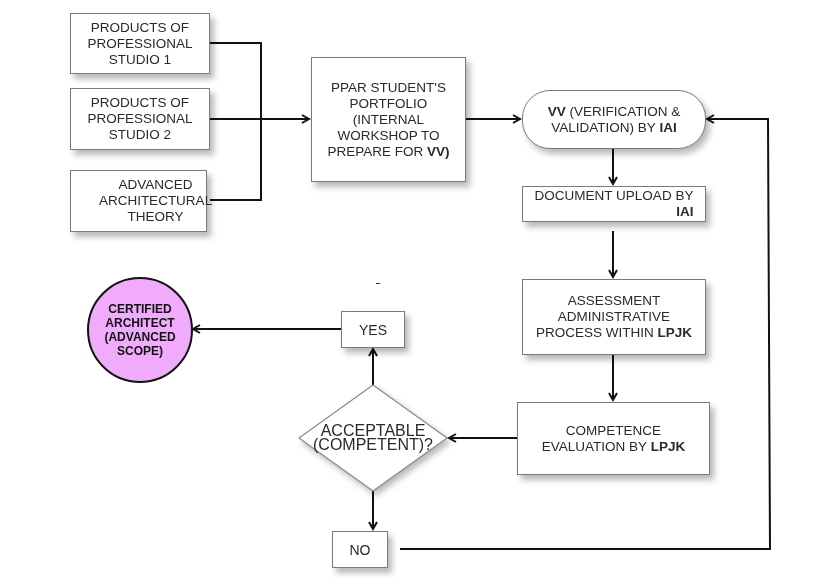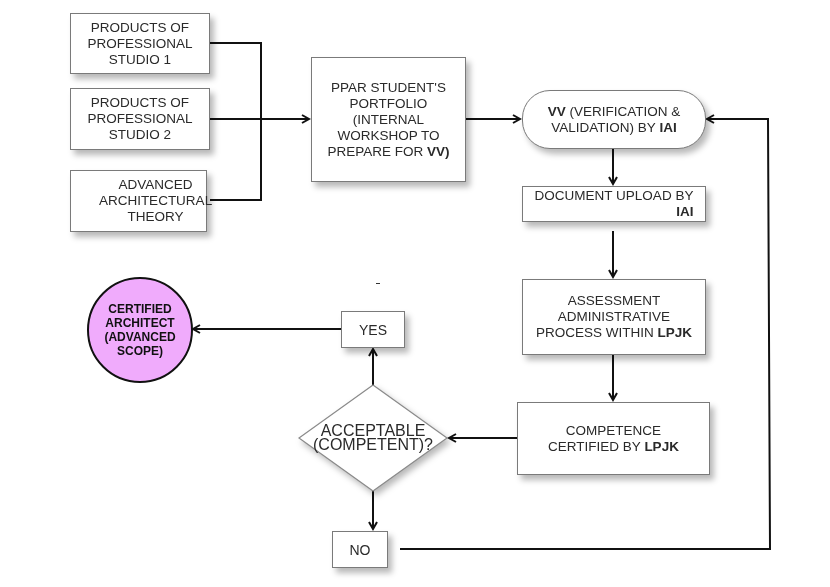--- a/index.html
+++ b/index.html
@@ -104,21 +104,21 @@
   <div>
     <span class="t">ASSESSMENT</span>
     <span class="t">ADMINISTRATIVE</span>
     <span class="t"><span>PROCESS WITHIN </span><b>LPJK</b></span>
   </div>
 </div>
 
 <div class="box" style="left:517px; top:402px; width:193px; height:73px;">
   <div>
     <span class="t">COMPETENCE</span>
-    <span class="t"><span>CERTIFIED BY </span><b>LPJK</b></span>
+    <span class="t"><span>EVALUATION BY </span><b>LPJK</b></span>
   </div>
 </div>
 
 <div class="diamond-text" style="left:313px; top:424px; width:120px;">
   <span class="t" style="display:block">ACCEPTABLE</span>
   <span class="t" style="display:block">(COMPETENT)?</span>
 </div>
 
 <div class="box" style="left:341px; top:311px; width:64px; height:37px; font-size:14px;">
   <span>YES</span>

